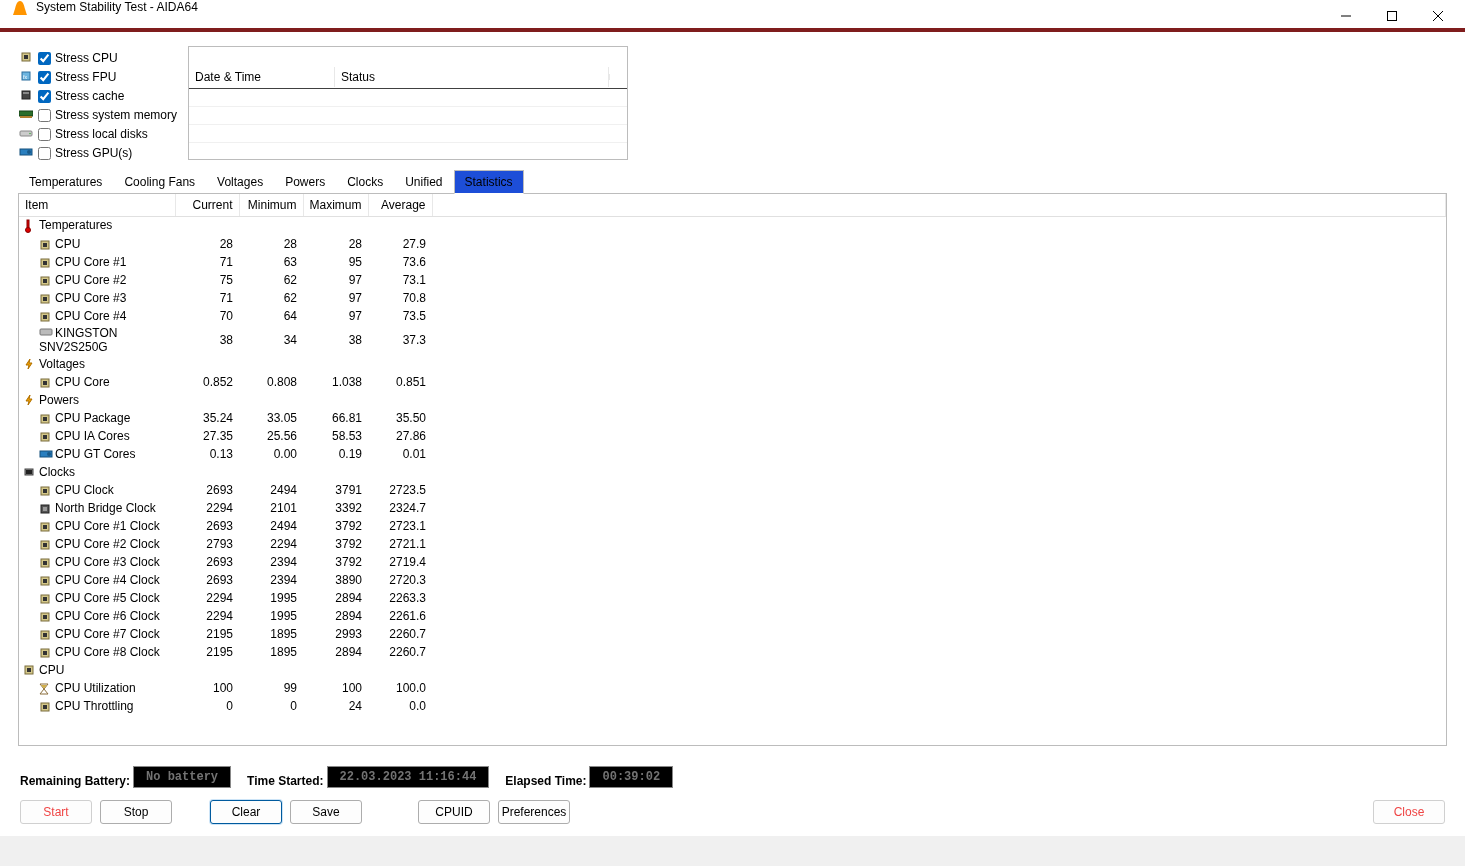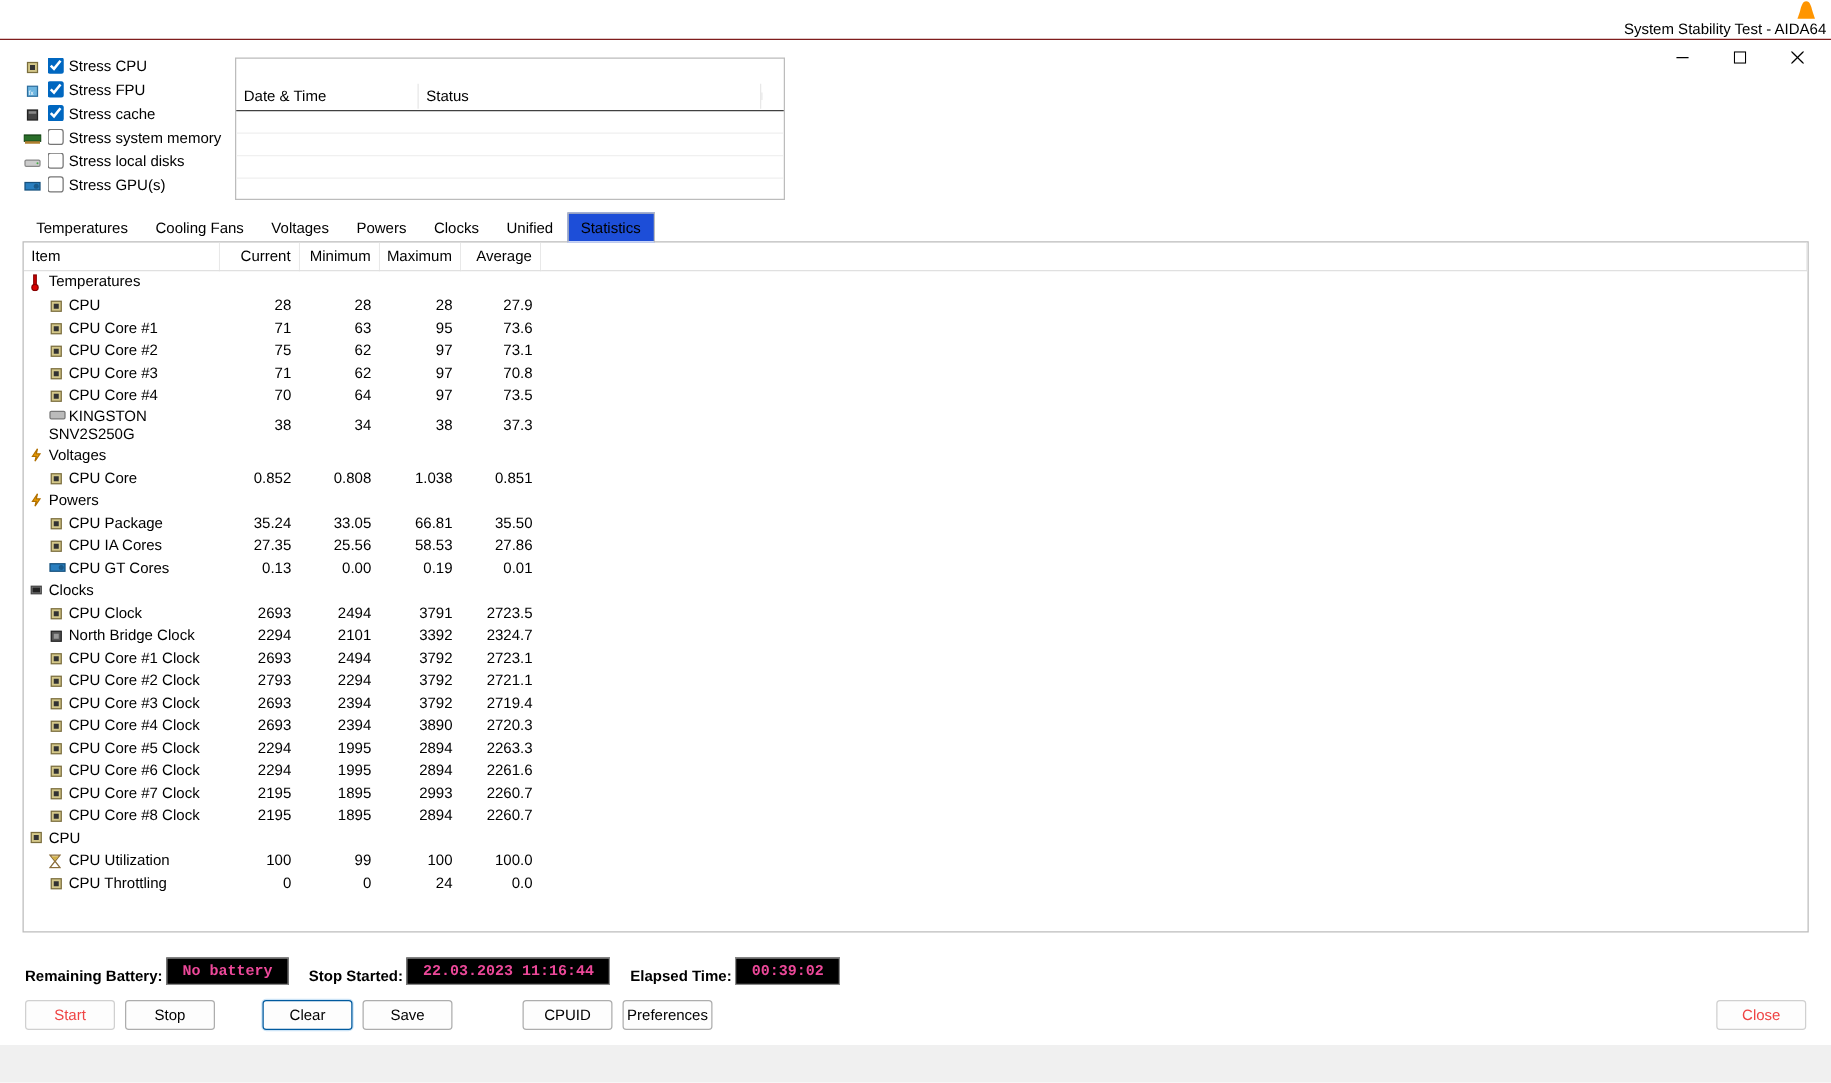--- a/index.html
+++ b/index.html
@@ -1,32 +1,32 @@
 <!DOCTYPE html>
 <html><head>
 <meta charset="utf-8">
 <style>
 * { box-sizing: border-box; margin: 0; padding: 0; font-family: "Segoe UI", Tahoma, sans-serif; }
 body { background: #f0f0f0; width: 1465px; height: 866px; overflow: hidden; font-size: 13px; color: #000; }
 
 
-.titlebar { height: 32px; background: #fff; display: flex; align-items: flex-end; padding: 0 4px; border-bottom: 1px solid #7f1d1d; flex-direction: column; }
+.titlebar { height: 32px; background: #fff; display: flex; align-items: flex-start; padding: 0 4px; border-bottom: 4px solid #7f1d1d; }
 .titlebar .app-icon { width: 16px; height: 16px; margin: 0 8px; }
 .titlebar .title { flex: 1; font-size: 12px; }
 .titlebar .win-btns { display: flex; }
 .titlebar .win-btn { width: 46px; height: 32px; display: flex; align-items: center; justify-content: center; cursor: pointer; }
 .titlebar .win-btn svg { width: 10px; height: 10px; }
 
 
 .content { padding: 14px 18px 8px 18px; background: #fff; height: 804px; display: flex; flex-direction: column; }
 
 
 .top-row { display: flex; gap: 10px; margin-bottom: 6px; }
 .stress-list { width: 160px; }
-.stress-item { display: flex; align-items: flex-start; height: 19px; gap: 4px; font-size: 12px; }
+.stress-item { display: flex; align-items: flex-end; height: 19px; gap: 4px; font-size: 12px; }
 .stress-item .ic { width: 16px; height: 16px; display: inline-flex; align-items: center; justify-content: center; }
 .stress-item input[type=checkbox] { width: 13px; height: 13px; accent-color: #0067c0; }
 
 .status-grid { border: 1px solid #bcbcbc; background: #fff; width: 440px; height: 114px; }
 .status-grid .hdr { display: flex; border-bottom: 1px solid #404040; height: 24px; align-items: center; font-size: 12px; margin-top: 18px; }
 .status-grid .hdr > div { padding: 3px 6px; }
 .status-grid .col1 { width: 146px; }
 .status-grid .col2 { flex: 1; }
 .status-grid .col3 { width: 18px; border-left:1px solid #e8e8e8; }
 .status-grid .rows > div { height: 18px; border-bottom: 1px solid #f0f0f0; }
@@ -47,21 +47,21 @@
 .stats-table td.right { text-align: right; }
 .stats-table .cat-row td { font-weight: normal; padding-left: 4px; }
 .stats-table .cat-icon { display:inline-block; width:14px; margin-right:2px; vertical-align:middle; }
 .stats-table .item-name { padding-left: 20px; }
 .stats-table .chip-ic { display:inline-block; width:12px; height:10px; margin-right:4px; vertical-align:middle; }
 .col-item { width: 156px; }
 .col-num { width: 64px; }
 
 
 .status-bar { display: flex; align-items: flex-end; gap: 3px; padding: 20px 2px 8px 2px; font-size: 12px; font-weight: bold; }
-.lcd { background: #000; color: #ec4899; padding: 3px 12px; font-family: "Courier New", monospace; font-size: 12px; border:1px solid #888; min-width:70px; text-align:center;}
+.lcd { background: #000; color: #737373; padding: 3px 12px; font-family: "Courier New", monospace; font-size: 12px; border:1px solid #888; min-width:70px; text-align:center;}
 .status-bar .lbl { }
 
 
 .btn-bar { display: flex; gap: 8px; padding: 4px 2px; }
 .btn { min-width: 72px; height: 24px; border: 1px solid #adadad; background: #fdfdfd; border-radius: 3px; font-size: 12px; cursor: pointer; display:flex; align-items:center; justify-content:center; }
 .btn:disabled { color: #ef4444; border-color: #d0d0d0; cursor:default; }
 .btn.highlight { border-color: #005a9e; box-shadow: 0 0 0 1px #cce4f7; }
 .btn-spacer { width: 22px; }
 .btn-bar .spacer-flex { flex:1; }
 
@@ -471,21 +471,21 @@
             <td></td>
           </tr>
         </tbody>
     </table>
   </div>
 
   <div class="status-bar">
     <span class="lbl">Remaining Battery:</span>
     <span class="lcd">No battery</span>
     <span style="width:10px"></span>
-    <span class="lbl">Stop Started:</span>
+    <span class="lbl">Time Started:</span>
     <span class="lcd">22.03.2023 11:16:44</span>
     <span style="width:10px"></span>
     <span class="lbl">Elapsed Time:</span>
     <span class="lcd">00:39:02</span>
   </div>
 
   <div class="btn-bar">
     <button class="btn" disabled="">Start</button>
     <button class="btn">Stop</button>
     <span class="btn-spacer"></span>

